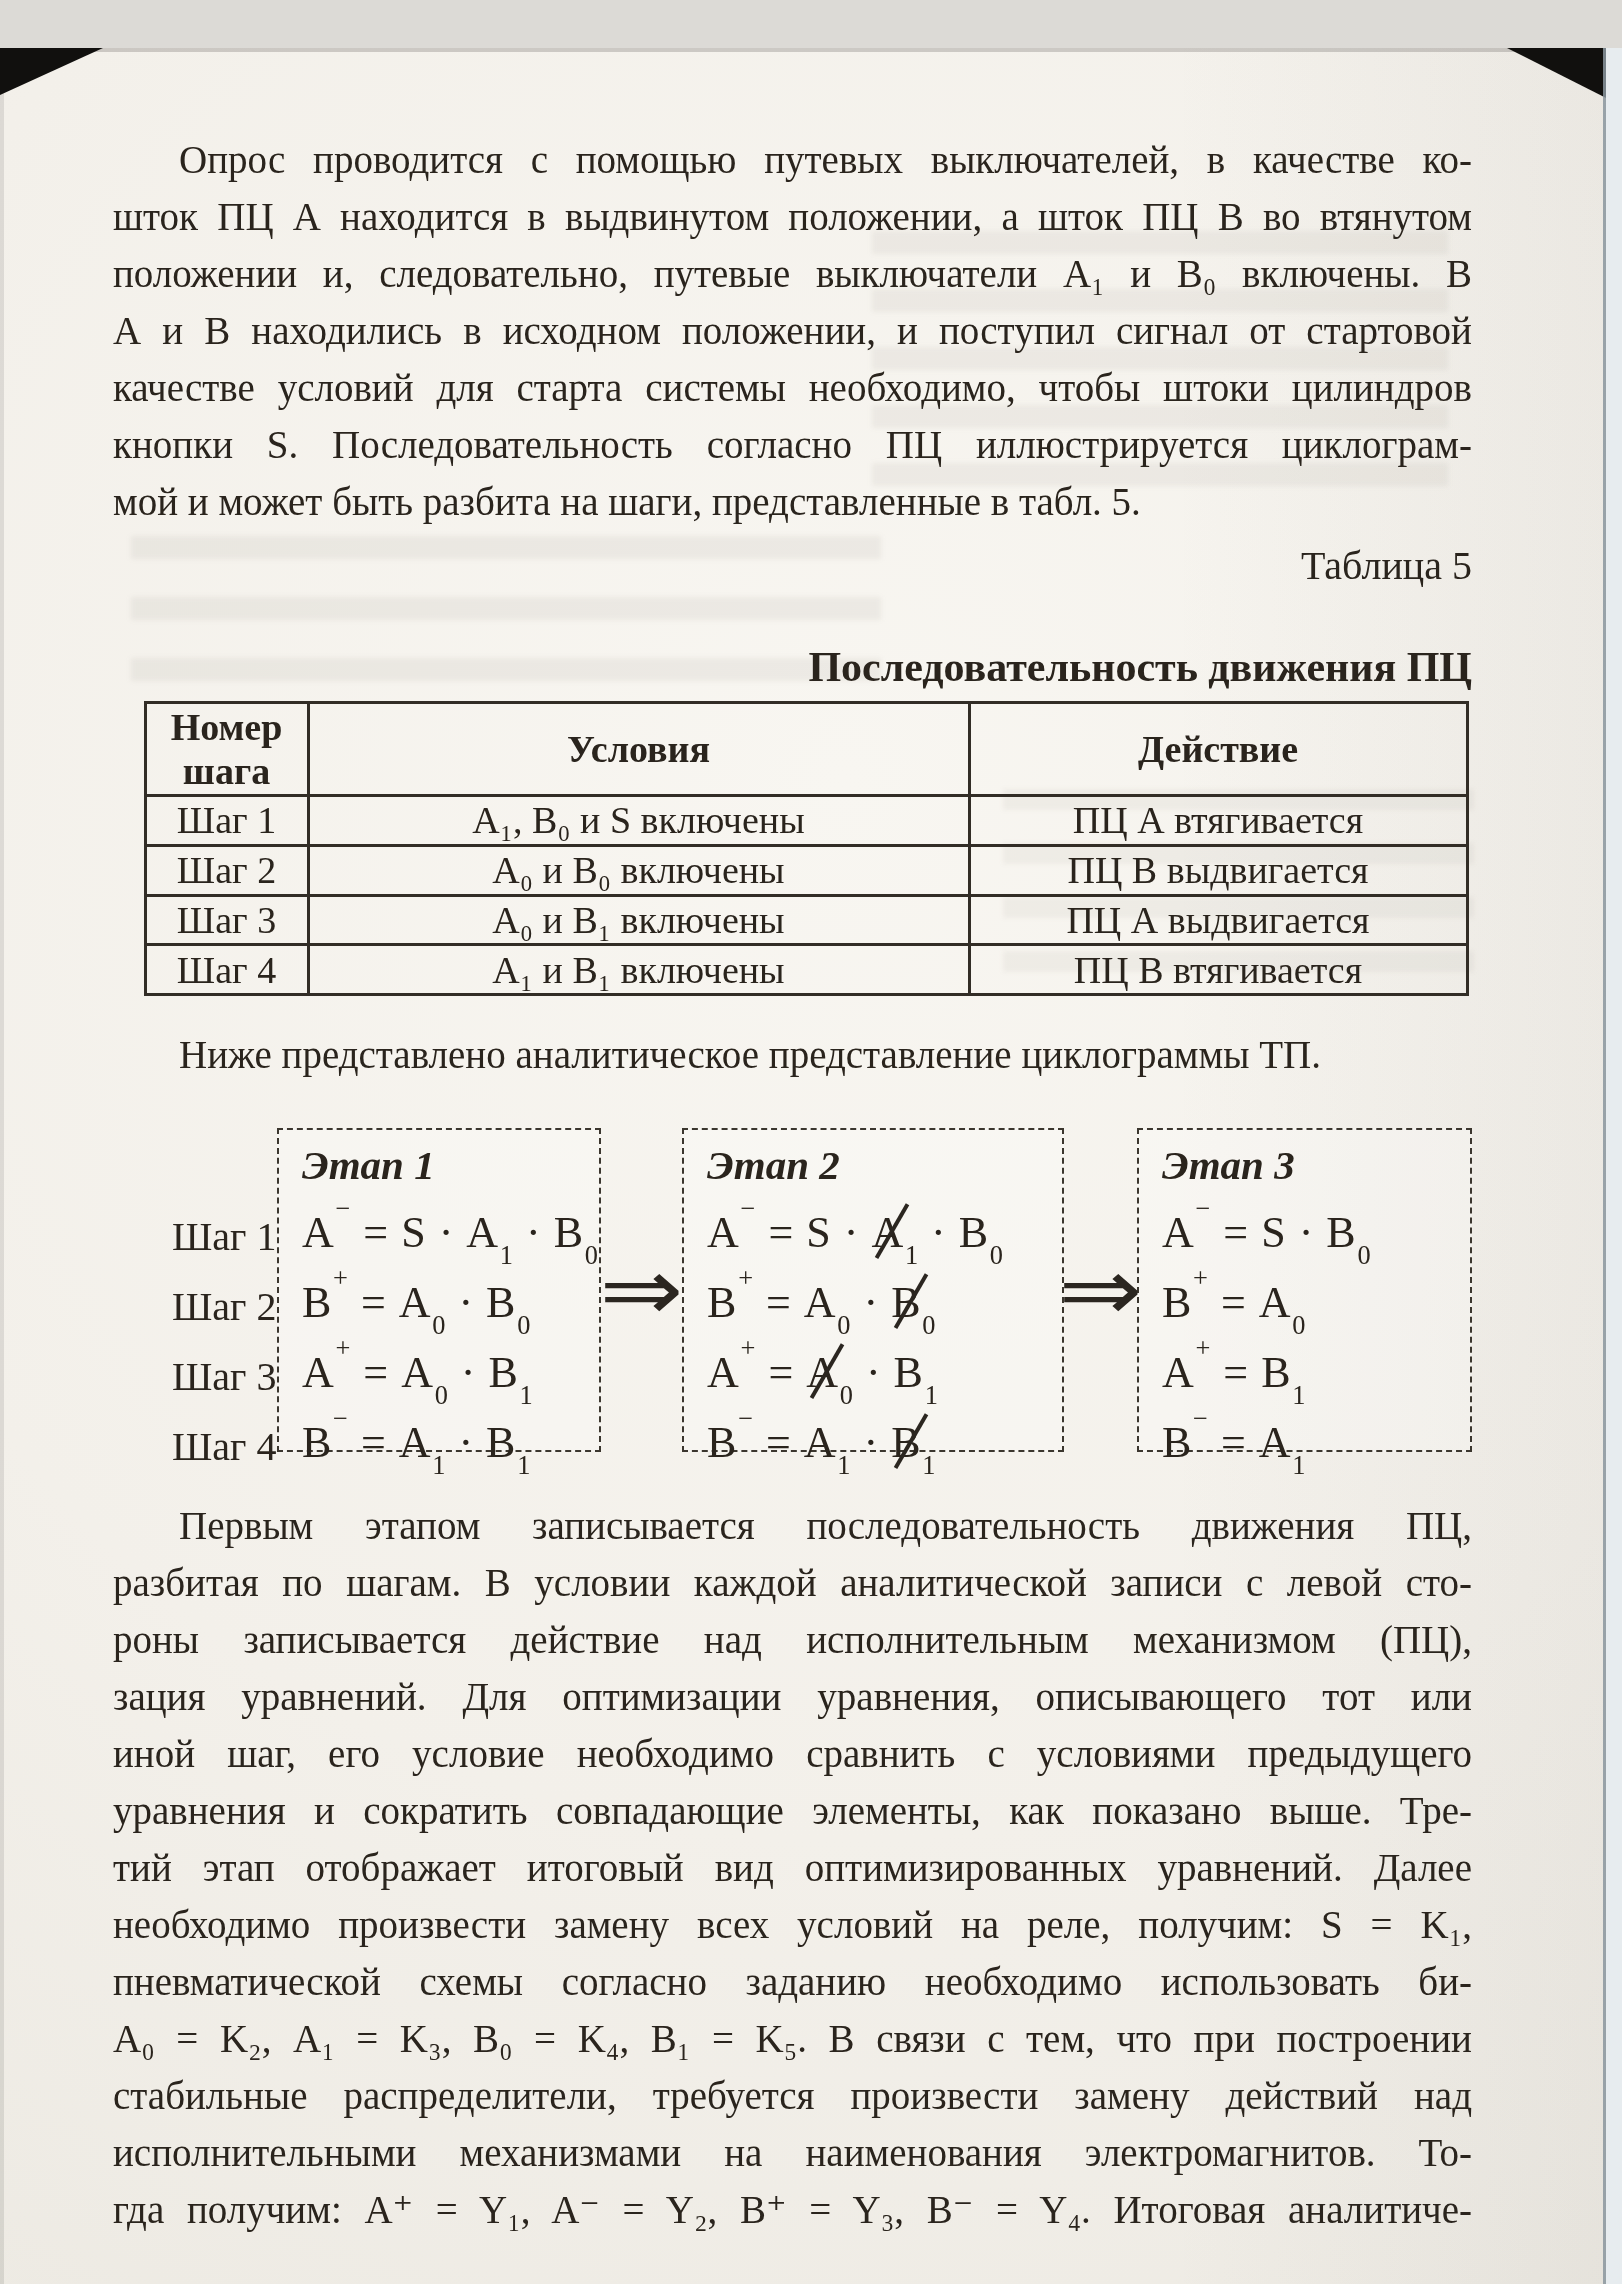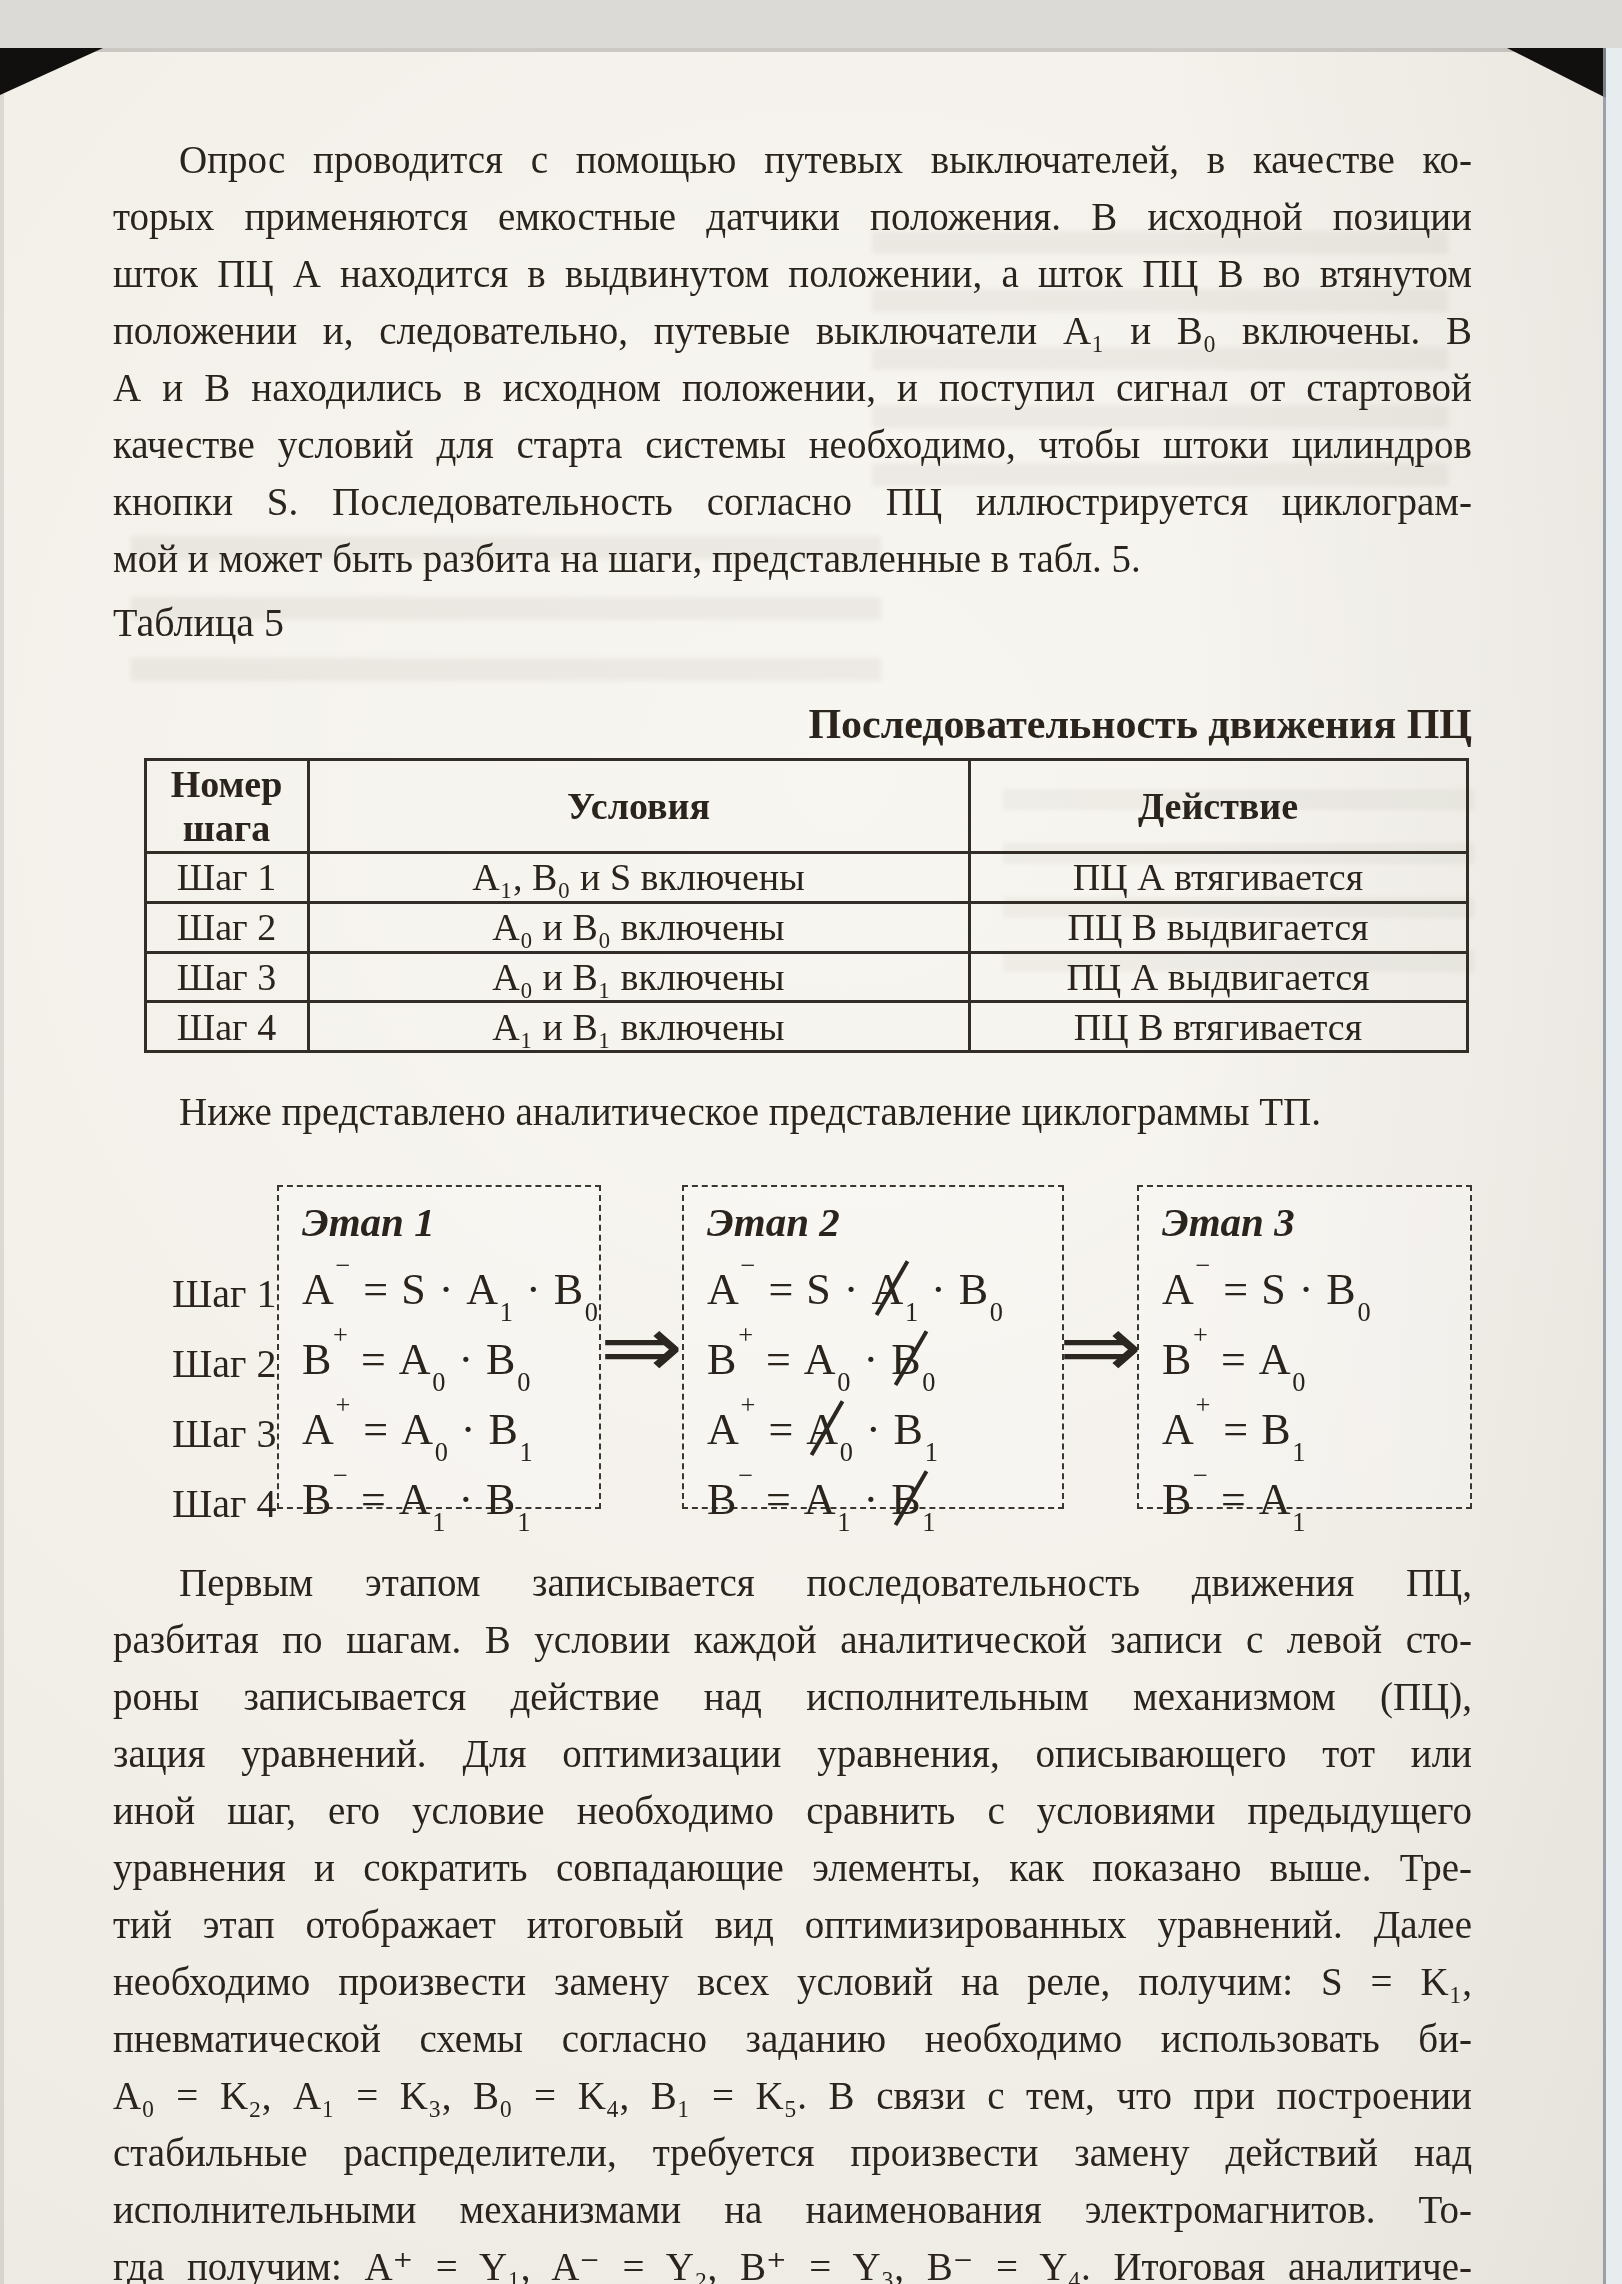--- a/index.html
+++ b/index.html
@@ -19,21 +19,21 @@
   .content{position:absolute;left:113px;top:0;width:1359px;}
 
   
   .paragraph{font-size:39px;line-height:57px;}
   .paragraph .line{text-align:justify;text-align-last:justify;}
   .paragraph .line.last{text-align-last:left;}
   .paragraph.indent .line:first-child{text-indent:66px;}
   .intro{margin-top:83px;}
   .body-par{margin-top:45px;}
 
-  .ref-label{margin-top:7px;font-size:40px;line-height:57px;}
+  .ref-label{margin-top:7px;font-size:40px;line-height:57px;text-align:right;}
   .table-title{margin-top:45px;font-size:42px;line-height:57px;text-align:right;font-weight:bold;}
 
   
   table.seq-table{
     margin:5.2px 0 0 30.5px;width:1322px;border-collapse:collapse;
     font-size:38px;table-layout:fixed;
   }
   table.seq-table th,table.seq-table td{
     border:3.5px solid #322d26;text-align:center;vertical-align:middle;
     height:45px;padding:0.9px 5.2px;font-weight:normal;
@@ -102,21 +102,20 @@
 <div class="page">
 
   <div class="bleed b1"></div>
   <div class="bleed b2"></div>
   <div class="bleed b3"></div>
 
   <div class="content">
 
     <div class="paragraph intro indent">
         <div class="line">Опрос проводится с помощью путевых выключателей, в качестве ко-</div>
-        <div class="line">торых применяются емкостные датчики положения. В исходной позиции</div>
         <div class="line">шток ПЦ А находится в выдвинутом положении, а шток ПЦ В во втянутом</div>
         <div class="line">положении и, следовательно, путевые выключатели А₁ и В₀ включены. В</div>
         <div class="line">А и В находились в исходном положении, и поступил сигнал от стартовой</div>
         <div class="line">качестве условий для старта системы необходимо, чтобы штоки цилиндров</div>
         <div class="line">кнопки S. Последовательность согласно ПЦ иллюстрируется циклограм-</div>
         <div class="line last">мой и может быть разбита на шаги, представленные в табл. 5.</div>
       </div>
 
     <div class="ref-label">Таблица 5</div>
 

